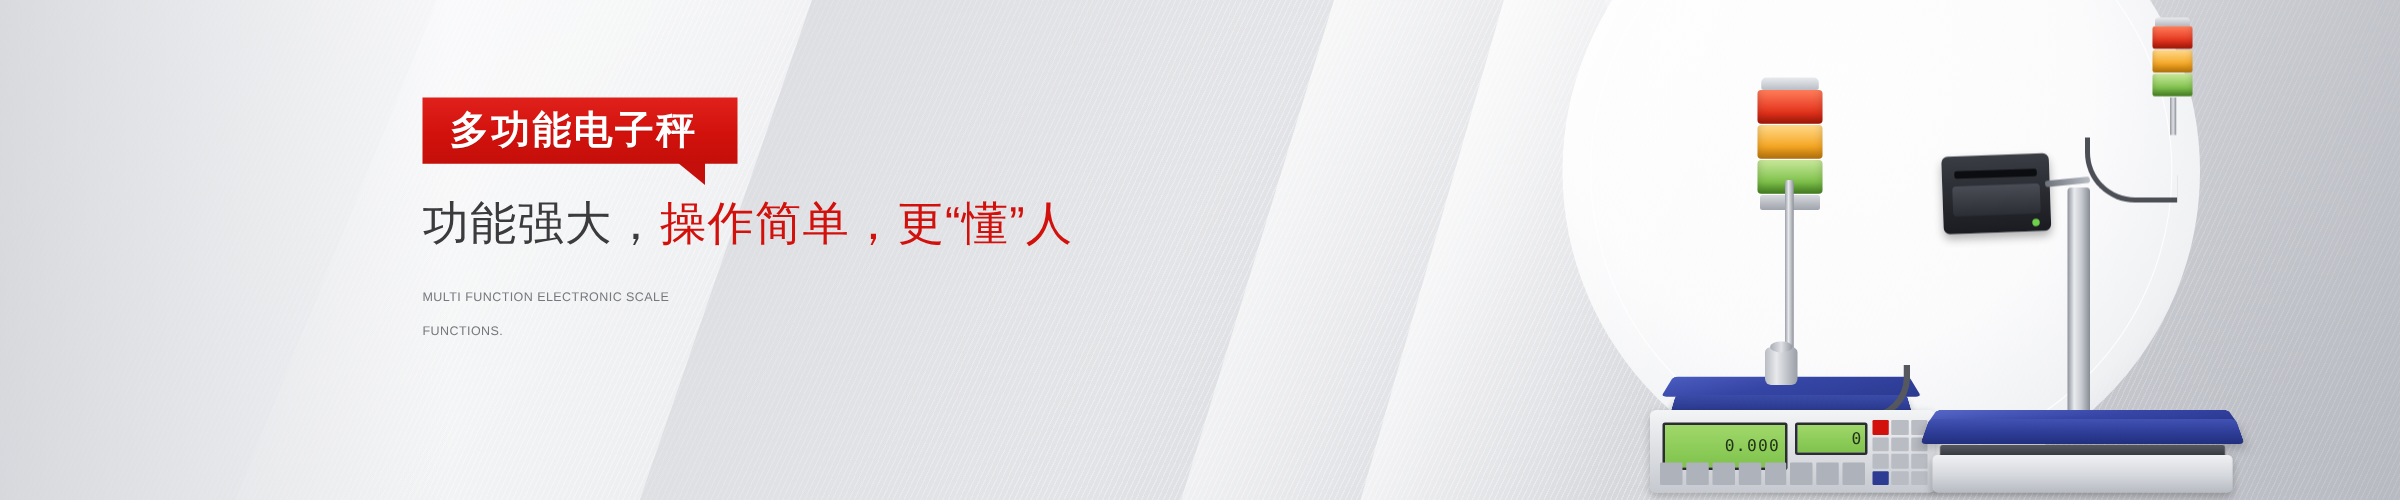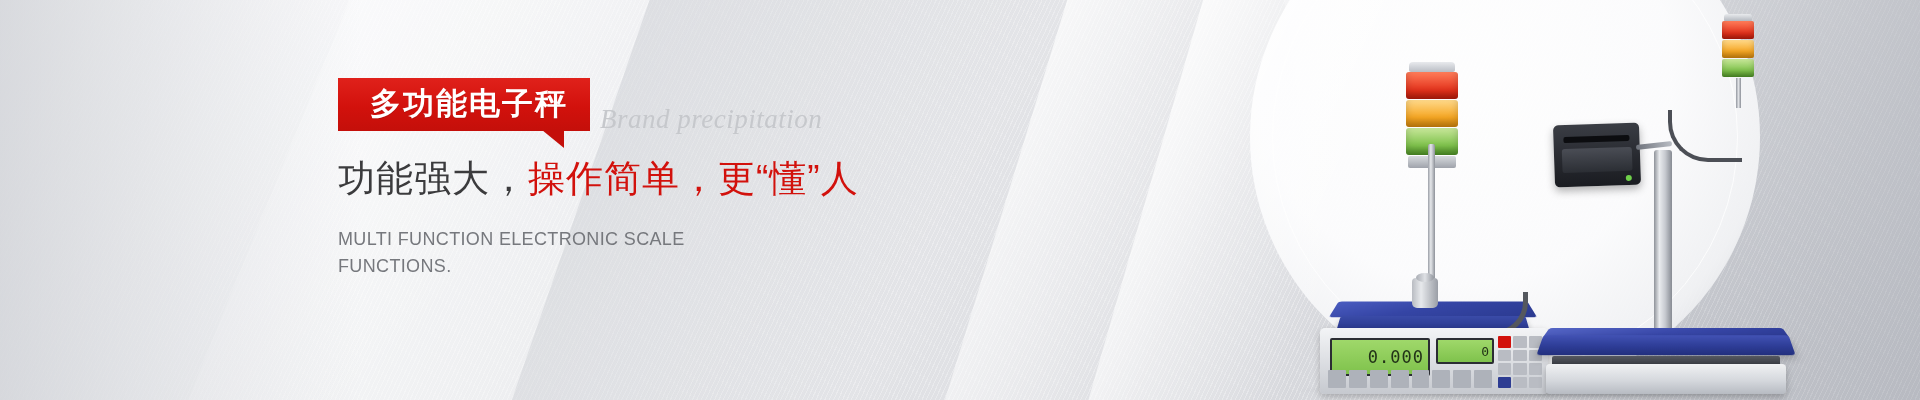--- a/index.html
+++ b/index.html
@@ -46,21 +46,21 @@
        background:linear-gradient(270deg, rgba(176,179,187,.60), rgba(176,179,187,0));}
 
   
   .copy{ position:absolute; left:338px; top:78px; width:620px; }
 
   .badge-row{ position:relative; height:68px; }
   .badge{
     position:relative; display:inline-block;
     background:linear-gradient(180deg,#e0211b 0%,#d2110c 55%,#c40f0a 100%);
     padding:7px 22px 9px 22px;
-    min-width:252px; text-align:right;
+    min-width:252px; text-align:left;
   }
   .badge-text{
     color:#fff; font-size:31px; font-weight:bold; letter-spacing:2px;
     line-height:37px; white-space:nowrap;
     text-shadow:0 1px 0 rgba(0,0,0,.12);
   }
   .badge-tail{
     position:absolute; right:26px; bottom:-17px;
     width:0; height:0;
     border-left:22px solid transparent;
@@ -77,21 +77,21 @@
   .headline{
     margin-top:8px;
     font-size:37px; line-height:50px; font-weight:500;
     white-space:nowrap; letter-spacing:1px;
   }
   .hl-dark{ color:#3b3b3d; }
   .hl-red { color:#d2110c; }
 
   .sub{
     margin-top:22px;
-    font-size:18px; line-height:26.5px; color:#76787d;
+    font-size:10px; line-height:26.5px; color:#76787d;
     letter-spacing:.35px;
   }
   .sub div{ white-space:nowrap; }
 
   
   .product-stage{ position:absolute; right:0; top:0; width:880px; height:400px; }
   .circle-glow{
     position:absolute; left:210px; top:-118px; width:510px; height:510px;
     border-radius:50%;
     background:radial-gradient(circle at 42% 38%, #ffffff 0%, #fdfdfe 48%, #f2f3f5 72%, rgba(238,239,241,0) 100%);
@@ -137,21 +137,21 @@
     background:linear-gradient(180deg,#f3f4f6 0%,#dfe1e5 45%,#c6c9cf 100%);
     border-radius:5px 5px 4px 4px;
     box-shadow:0 3px 7px rgba(0,0,0,.22);
   }
   .a-lcd{
     position:absolute; left:10px; top:10px; width:100px; height:38px;
     background:linear-gradient(180deg,#9fd86a 0%,#7fc24c 100%);
     border:2px solid #2b2d33; border-radius:2px;
     display:flex; align-items:center; justify-content:flex-end;
     padding-right:4px;
-    font-family:"DejaVu Sans Mono", monospace; font-size:17px; color:#223318;
+    font-family:"DejaVu Sans Mono", monospace; font-size:13px; color:#223318;
     letter-spacing:1px;
   }
   .a-lcd2{
     position:absolute; left:116px; top:10px; width:58px; height:26px;
     background:linear-gradient(180deg,#9fd86a 0%,#7fc24c 100%);
     border:2px solid #2b2d33; border-radius:2px;
     display:flex; align-items:center; justify-content:flex-end; padding-right:3px;
     font-family:"DejaVu Sans Mono", monospace; font-size:13px; color:#223318;
   }
   .a-keys{
@@ -316,21 +316,20 @@
   <div class="vign-l"></div>
   <div class="vign-r"></div>
 
   <div class="copy">
 
     <div class="badge-row">
       <div class="badge">
         <div class="badge-text">多功能电子秤</div>
         <div class="badge-tail"></div>
       </div>
-      <div class="brand-script">Brand precipitation</div>
     </div>
 
     <div class="headline">
       <span class="hl-dark">功能强大，</span><span class="hl-red">操作简单，更“懂”人</span>
     </div>
 
     <div class="sub">
       <div>MULTI FUNCTION ELECTRONIC SCALE</div>
       <div>FUNCTIONS.</div>
     </div>

